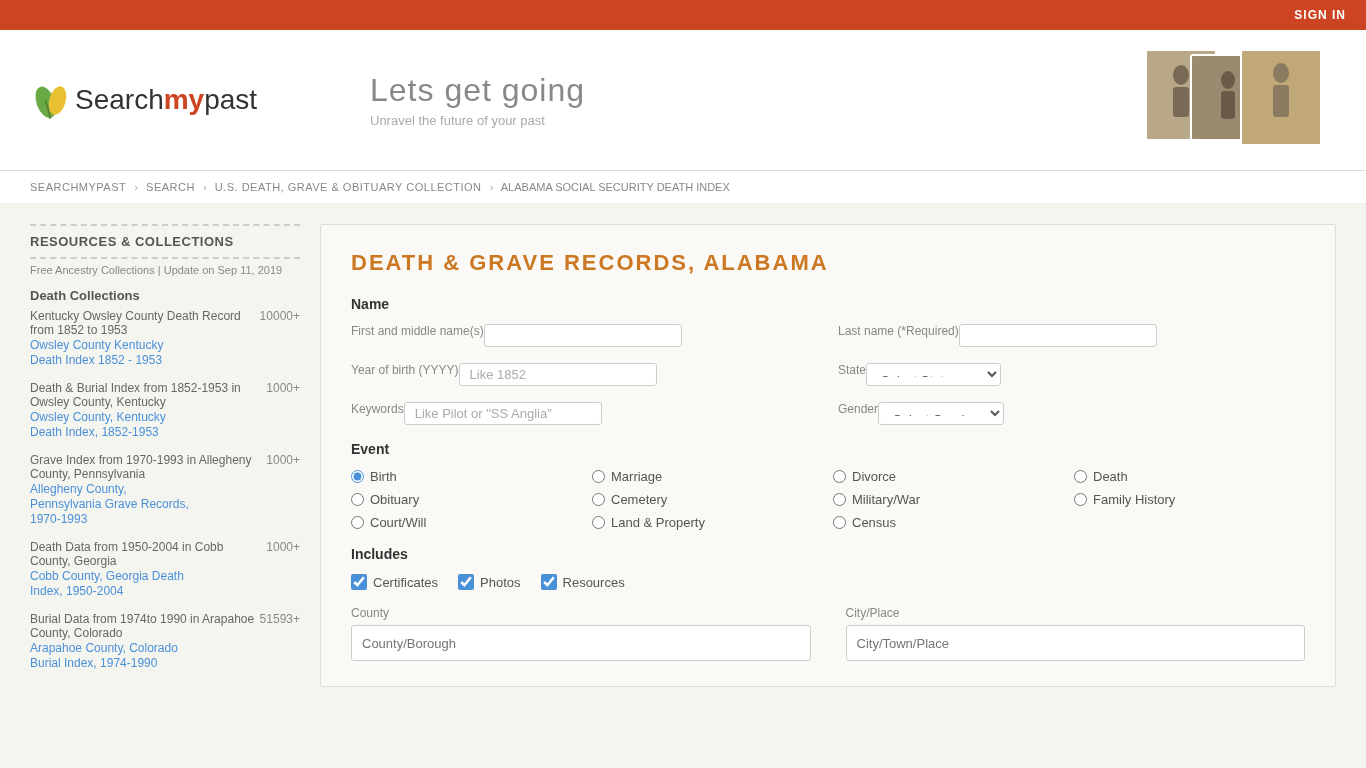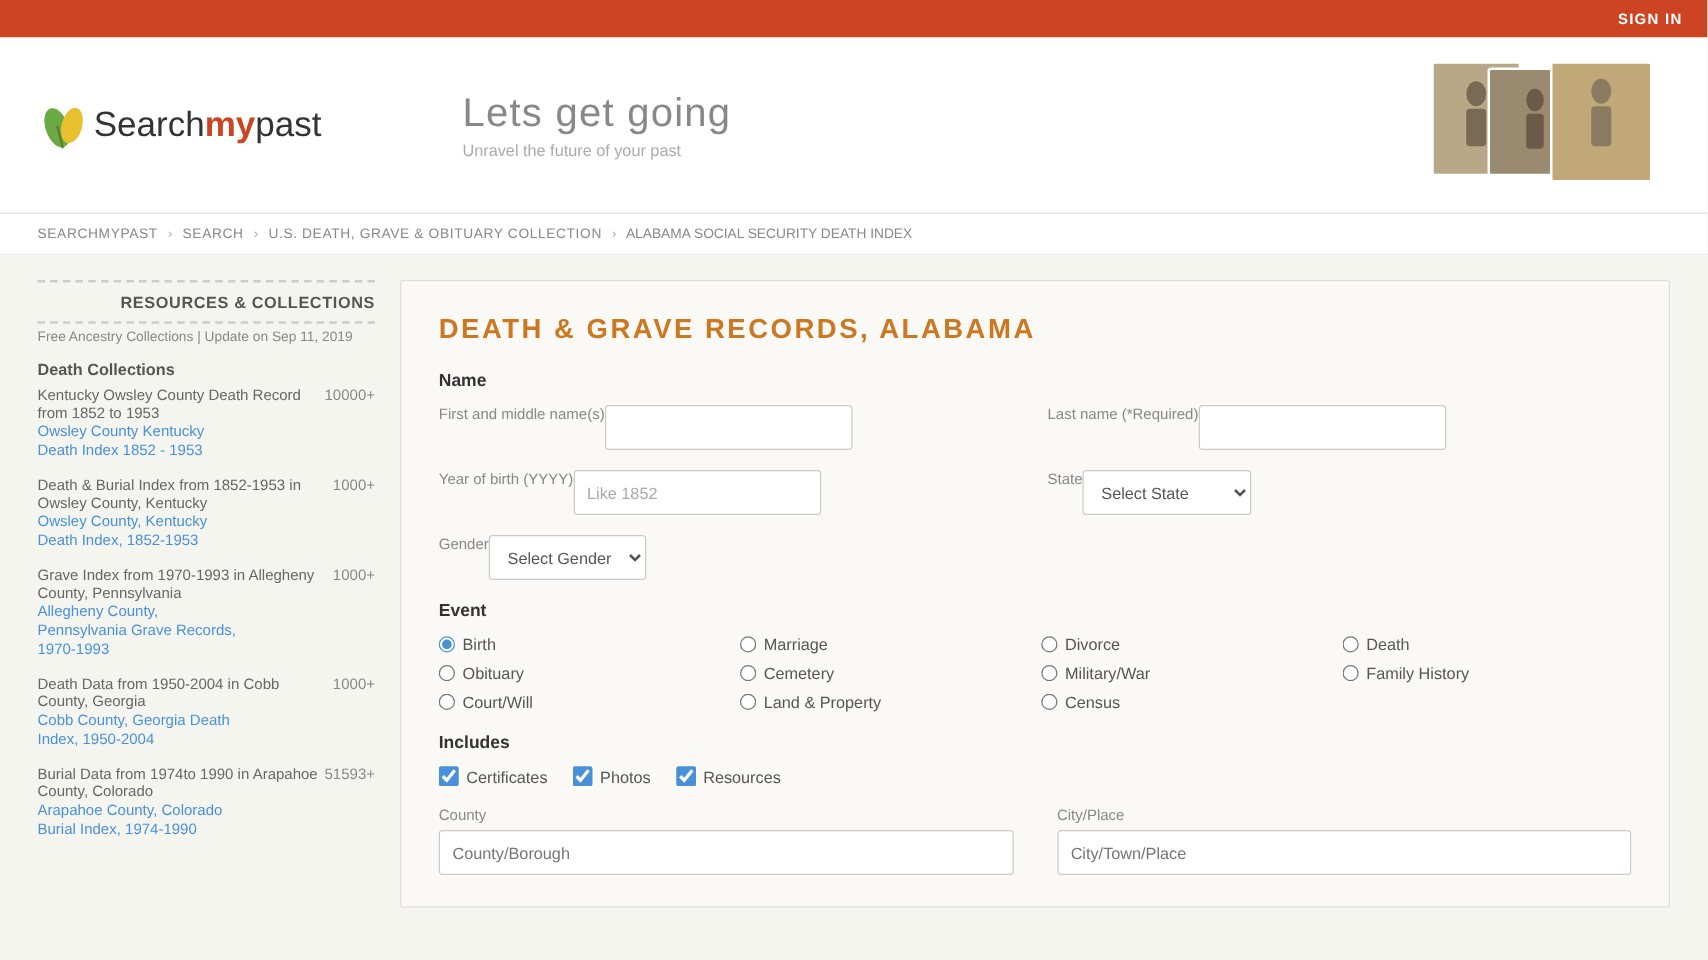--- a/index.html
+++ b/index.html
@@ -98,21 +98,20 @@
     .sidebar-section-title {
       font-size: 13px;
       font-weight: bold;
       color: #555;
       text-transform: uppercase;
       letter-spacing: 0.5px;
       border-top: 2px dashed #ccc;
       border-bottom: 2px dashed #ccc;
       padding: 8px 0;
       margin-bottom: 5px;
-      text-align: right;
     }
     .sidebar-subtitle {
       font-size: 11px;
       color: #888;
       margin-bottom: 10px;
     }
     .sidebar-category {
       font-size: 13px;
       font-weight: bold;
       color: #555;
@@ -171,21 +170,21 @@
       margin-bottom: 5px;
     }
     .form-group input[type="text"],
     .form-group select {
       padding: 8px 10px;
       border: 1px solid #ccc;
       border-radius: 3px;
       font-size: 13px;
       color: #555;
       background: #fff;
-      height: 36px;
+      height: 23px;
     }
     .form-group input[type="text"]::placeholder {
       color: #bbb;
     }
     .form-group select {
       appearance: auto;
     }
 
     
     .event-section {
@@ -437,20 +436,24 @@
           <option>Washington</option>
           <option>West Virginia</option>
           <option>Wisconsin</option>
           <option>Wyoming</option>
         </select>
       </div>
     </div>
 
     <div class="form-row">
       <div class="form-group">
+        <label>Keywords</label>
+        <input type="text" value="Like Pilot or &quot;SS Anglia&quot;" style="color: rgb(170, 170, 170);">
+      </div>
+      <div class="form-group">
         <label>Gender</label>
         <select>
           <option>Select Gender</option>
           <option>Male</option>
           <option>Female</option>
           <option>Unknown</option>
         </select>
       </div>
     </div>
 

